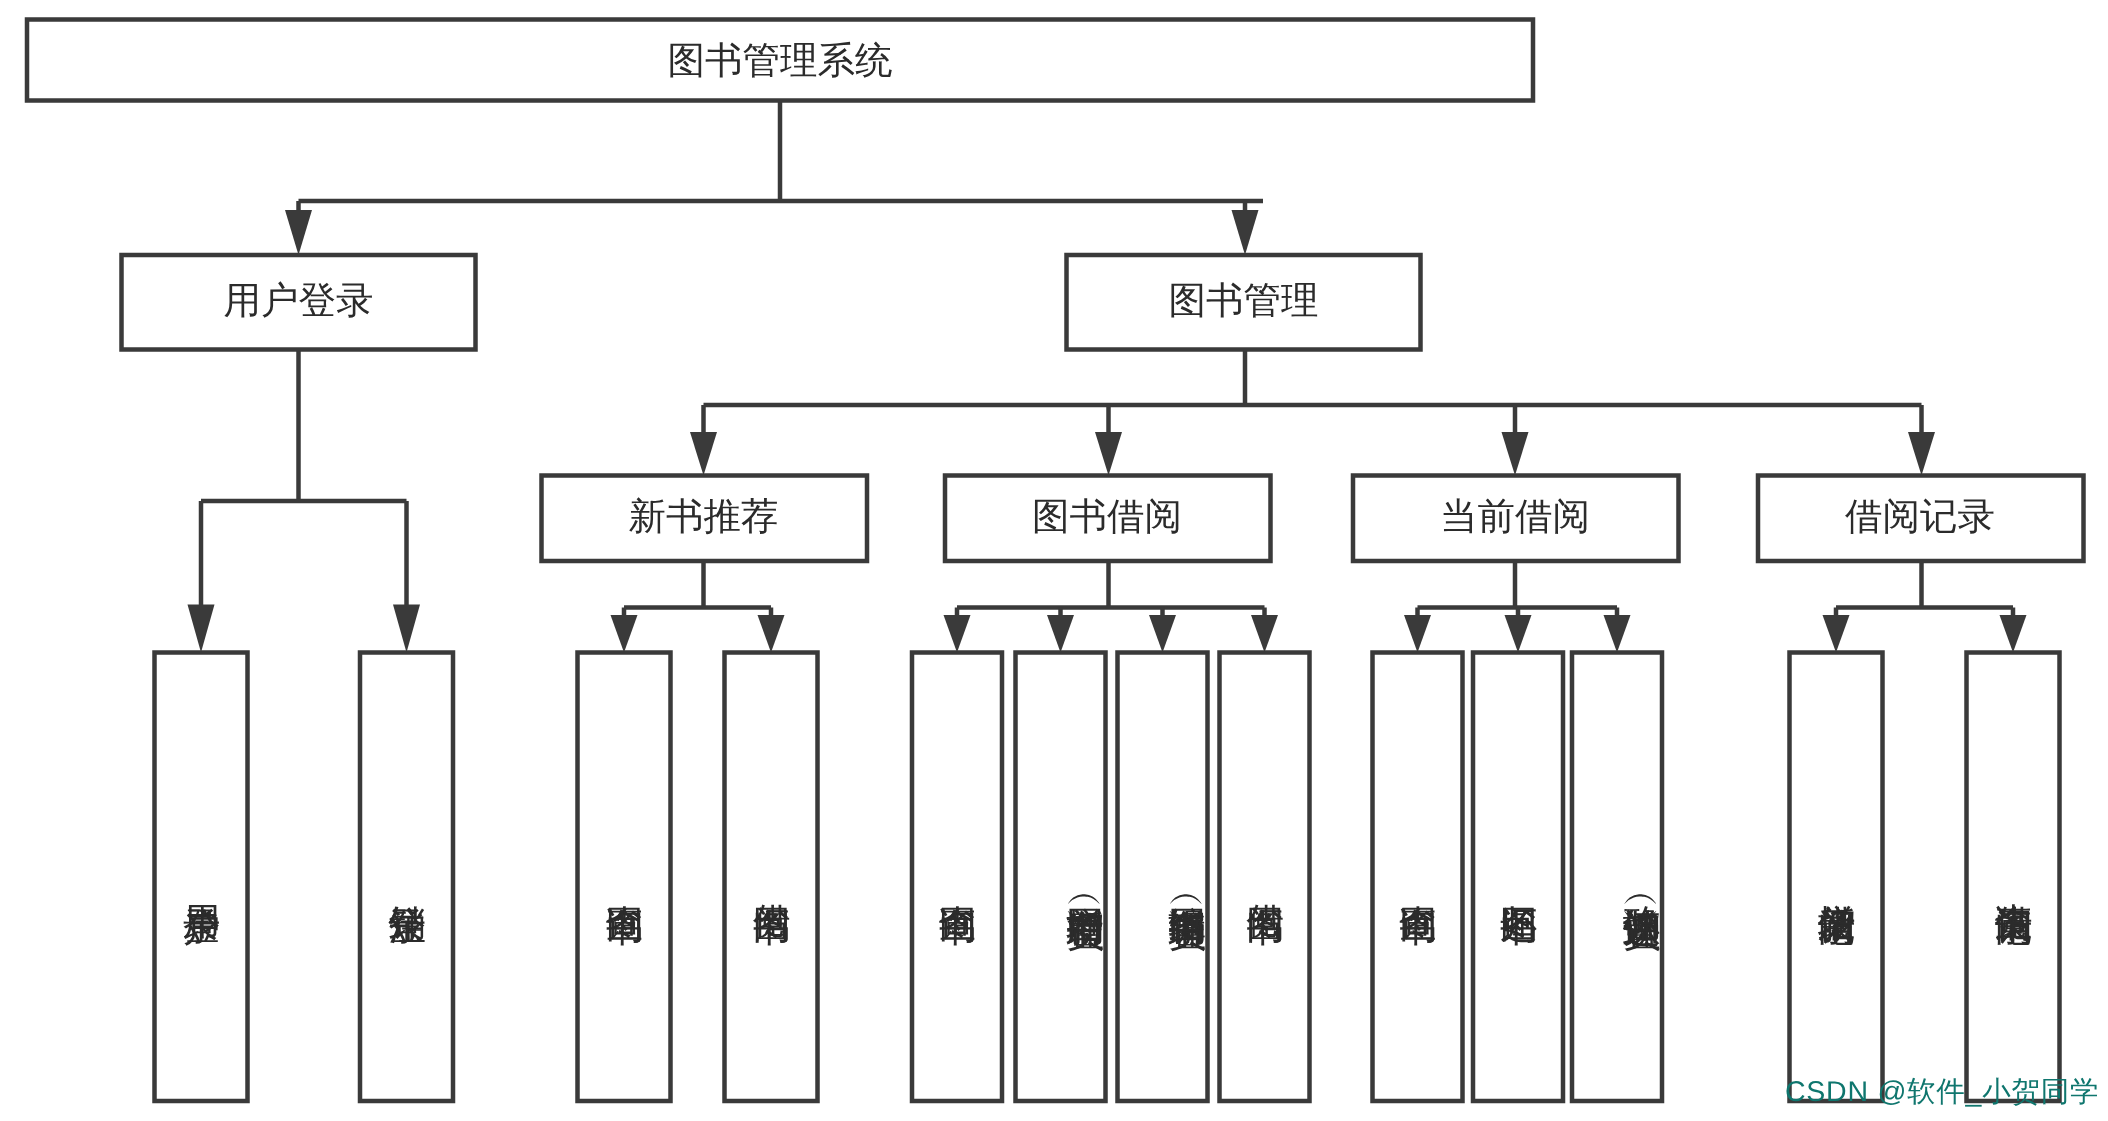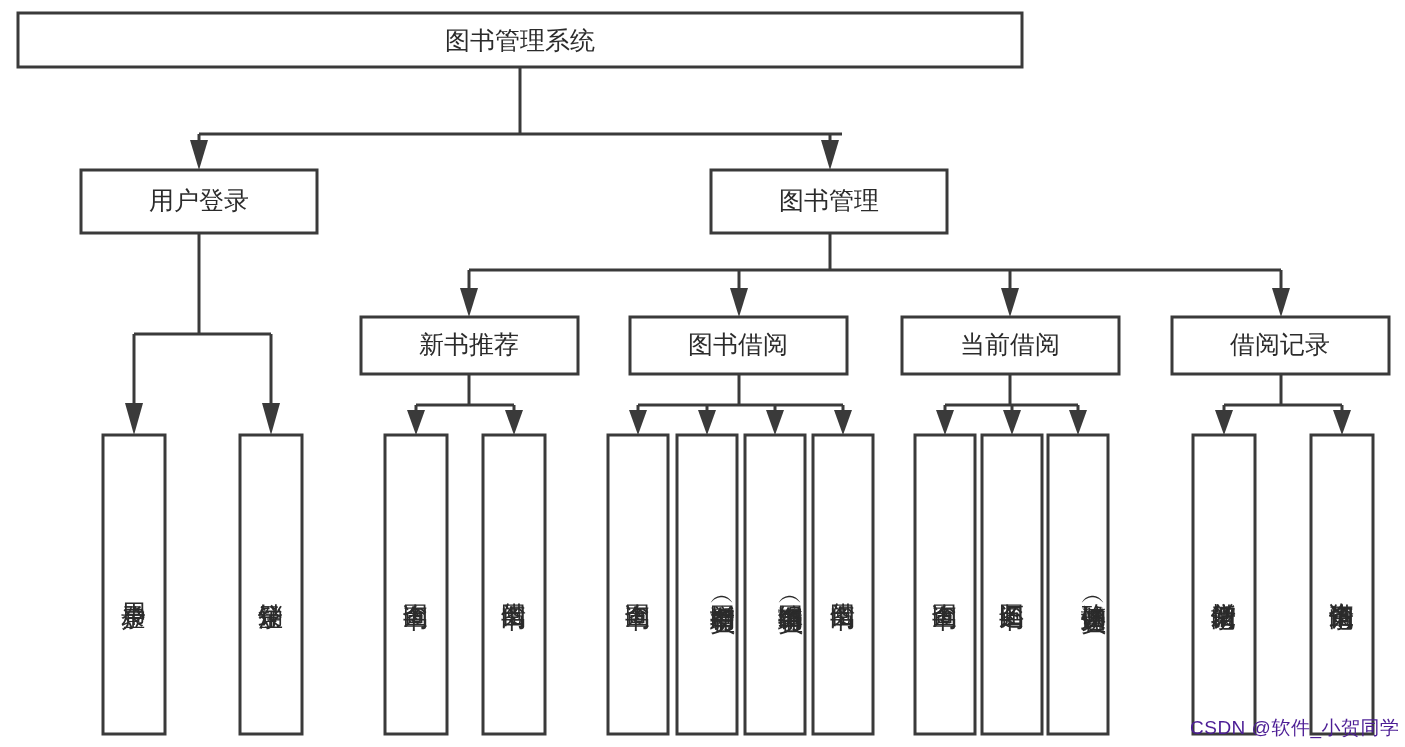--- a/index.html
+++ b/index.html
@@ -61,21 +61,21 @@
     align-items: center;
     justify-content: center;
     text-align: center;
     white-space: nowrap;
     pointer-events: none;
   }
   .watermark {
     position: absolute;
     font-family: "Liberation Sans", "DejaVu Sans", sans-serif;
     font-size: 19px;
-    color: #4c1d95;
+    color: #0f766e;
     white-space: nowrap;
     letter-spacing: 0.5px;
   }
 </style>
 </head>
 <body>
 
 <div id="diagram-root">
 
   <svg class="diagram-canvas" viewBox="0 0 1405 747">

